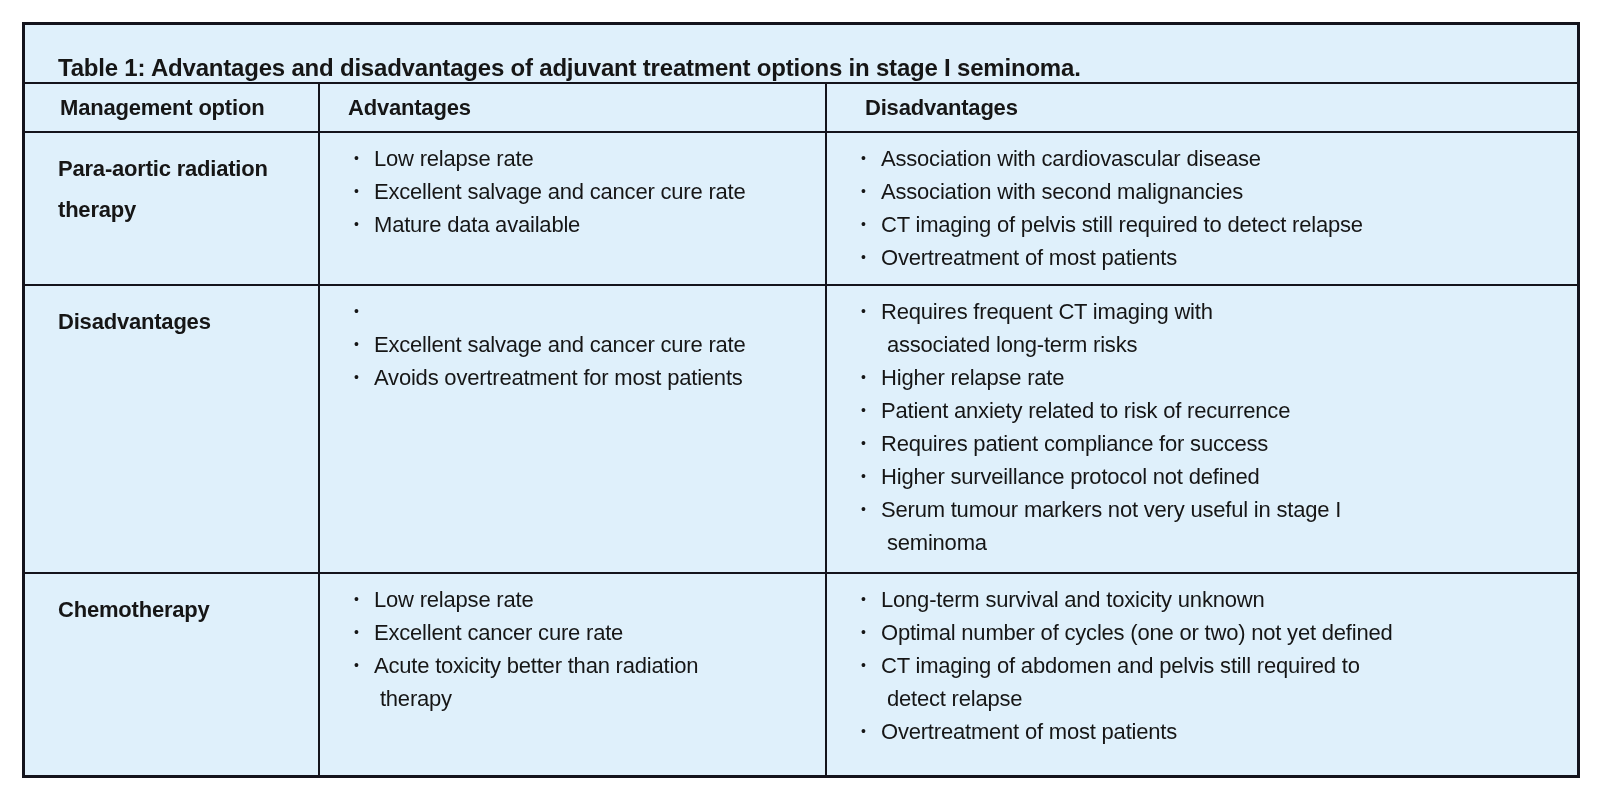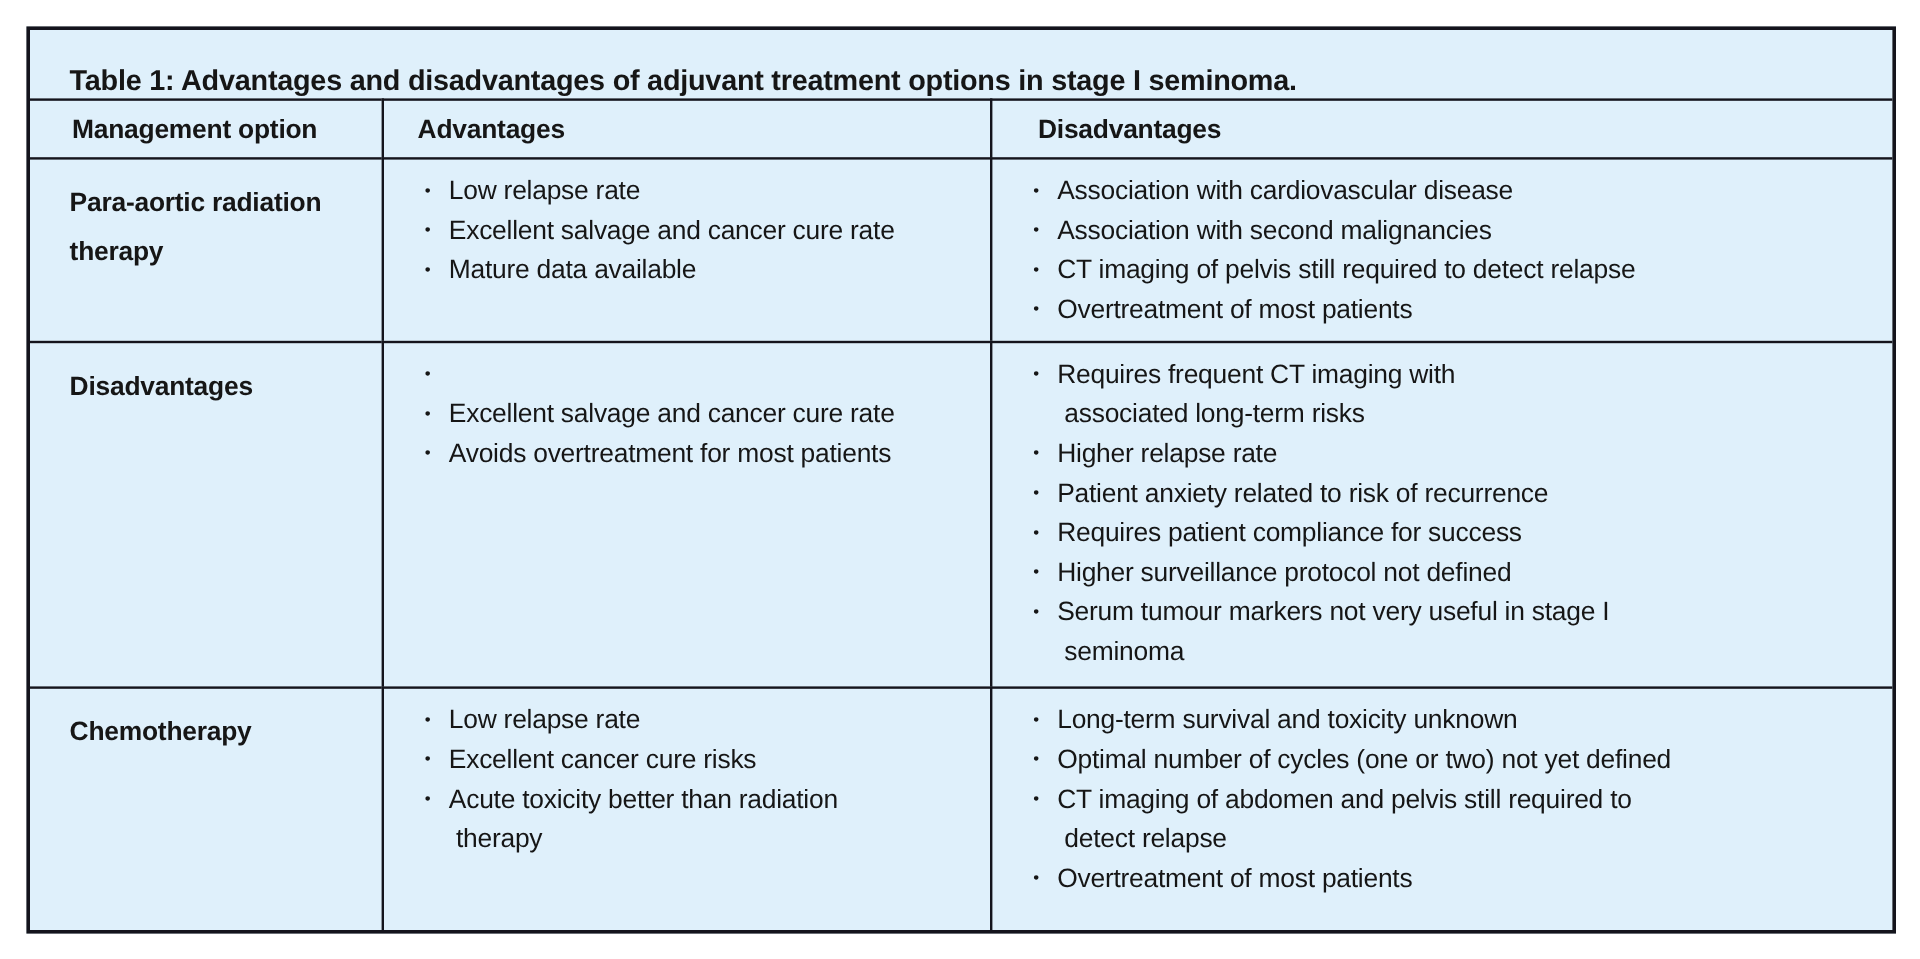--- a/index.html
+++ b/index.html
@@ -175,21 +175,21 @@
     </div>
 
     <div class="cell opt-cell bt-top">Chemotherapy</div>
     <div class="cell list-cell bt-top bl-left">
       <div class="bullet">
           <span class="bm">•</span>
           <span class="bt">Low relapse rate</span>
         </div>
       <div class="bullet">
           <span class="bm">•</span>
-          <span class="bt">Excellent cancer cure risks</span>
+          <span class="bt">Excellent cancer cure rate</span>
         </div>
       <div class="bullet">
           <span class="bm">•</span>
           <span class="bt">Acute toxicity better than radiation
  therapy</span>
         </div>
     </div>
     <div class="cell list-cell bt-top bl-left">
       <div class="bullet">
           <span class="bm">•</span>

